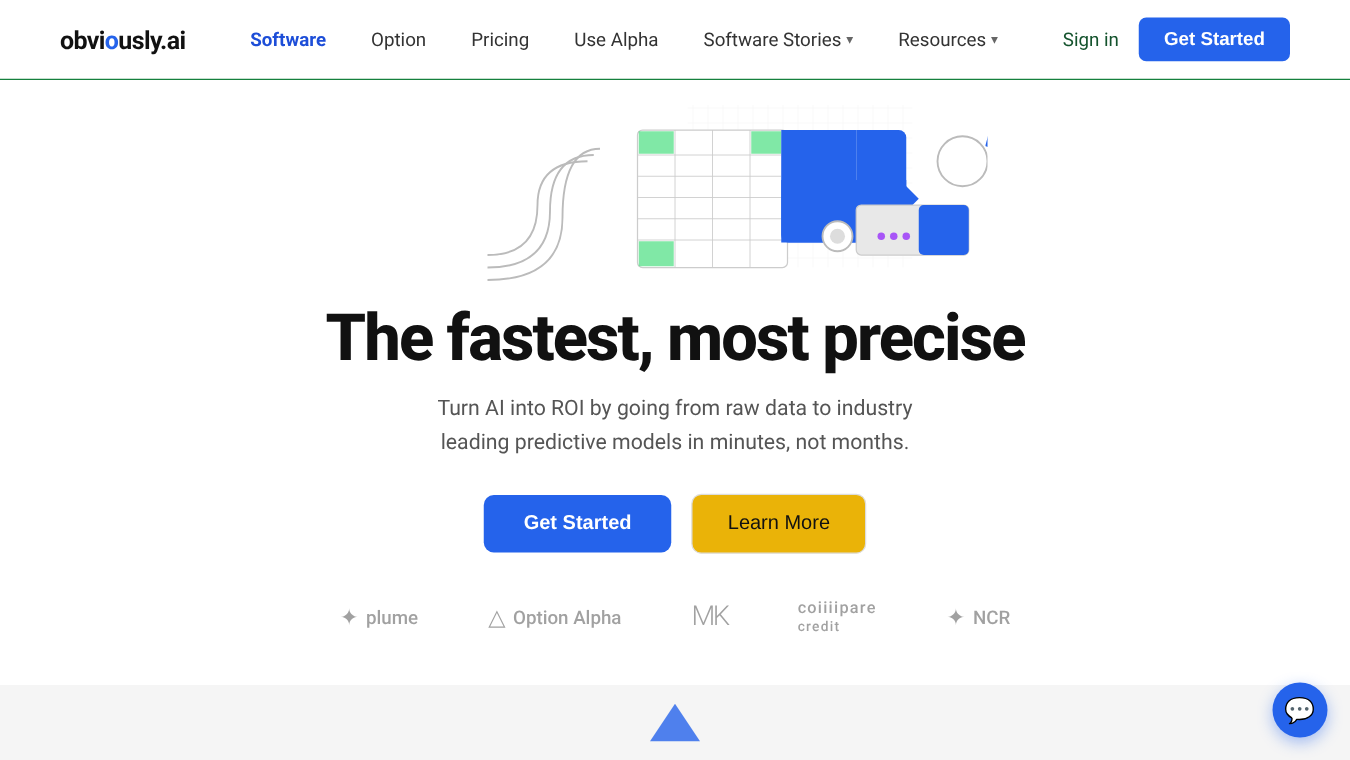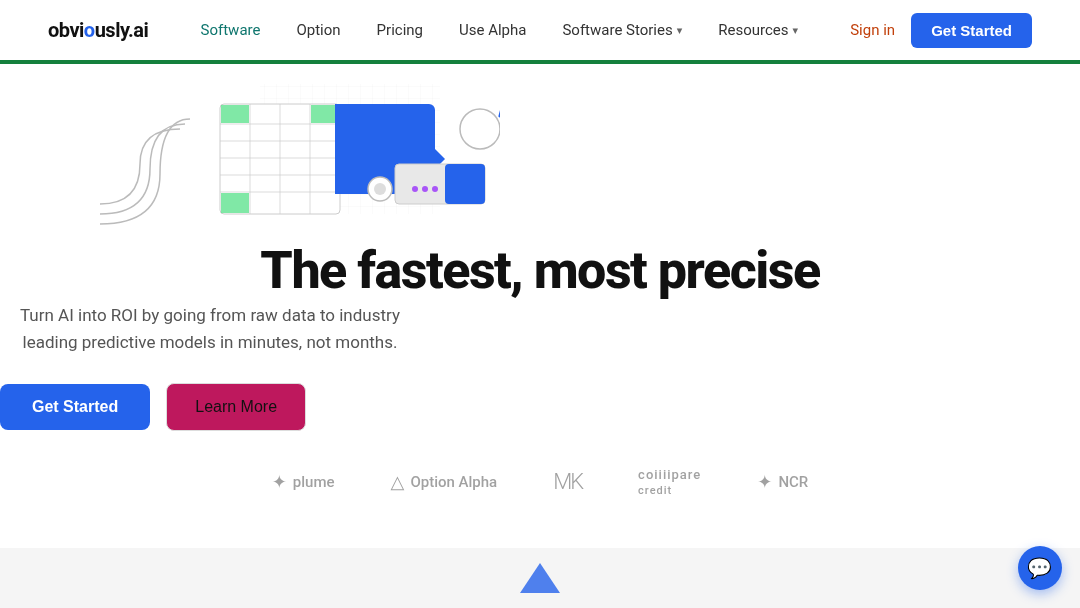--- a/index.html
+++ b/index.html
@@ -1,69 +1,69 @@
 <!DOCTYPE html>
 <html><head>
   <meta charset="utf-8">
   <style>
     * { margin: 0; padding: 0; box-sizing: border-box; }
     body { font-family: -apple-system, BlinkMacSystemFont, 'Segoe UI', Roboto, sans-serif; background: #fff; width: 1080px; height: 608px; overflow: hidden; position: relative; }
 
     
     nav {
       display: flex; justify-content: space-between;
-      padding: 0 48px; height: 64px; border-bottom: 4px solid #15803d;
+      padding: 0 48px; height: 64px; border-bottom: 1px solid #15803d;
       position: relative; z-index: 10; background: #fff;
     }
     .nav-logo { display: flex; align-items: center; }
     .nav-logo-text { font-size: 20px; font-weight: 700; color: #111; letter-spacing: -0.5px; }
     .nav-logo-text span { color: #2563eb; }
     .nav-links { display: flex; align-items: center; gap: 36px; }
     .nav-link { font-size: 15px; color: #333; text-decoration: none; cursor: pointer; display: flex; align-items: center; gap: 4px; }
-    .nav-link.active { color: #0f766e; font-weight: 400; }
+    .nav-link.active { color: #1d4ed8; font-weight: 700; }
     .nav-link .chevron { font-size: 11px; color: #666; }
     .nav-actions { display: flex; align-items: center; gap: 16px; }
-    .sign-in { font-size: 15px; color: #c2410c; cursor: pointer; }
+    .sign-in { font-size: 15px; color: #14532d; cursor: pointer; }
     .get-started-btn {
       background: #2563eb; color: #fff; border: none; border-radius: 6px;
       padding: 9px 20px; font-size: 15px; font-weight: 600; cursor: pointer;
     }
 
     
     .hero {
-      display: flex; flex-direction: column; 
+      display: flex; flex-direction: column; align-items: center;
       padding-top: 0; position: relative;
     }
 
     
     .illustration {
       width: 500px; height: 160px; position: relative; margin-top: 10px;
     }
 
     
     .illustration svg { width: 100%; height: 100%; }
 
     
     .hero-title {
       font-size: 52px; font-weight: 800; color: #111; text-align: center;
       line-height: 1.12; margin-top: 8px; letter-spacing: -1.5px;
     }
     .hero-subtitle {
-      font-size: 17px; color: #555; text-align: center; margin-top: 2px;
+      font-size: 17px; color: #555; text-align: center; margin-top: 14px;
       line-height: 1.55; max-width: 420px;
     }
 
     
     .cta-row { display: flex; align-items: center; gap: 16px; margin-top: 28px; }
     .cta-primary {
       background: #2563eb; color: #fff; border: none; border-radius: 8px;
       padding: 14px 32px; font-size: 16px; font-weight: 600; cursor: pointer;
     }
     .cta-secondary {
-      background: #be185d; color: #111; border: 1.5px solid #ddd; border-radius: 8px;
+      background: #eab308; color: #111; border: 1.5px solid #ddd; border-radius: 8px;
       padding: 14px 28px; font-size: 16px; font-weight: 500; cursor: pointer;
     }
 
     
     .logos-row {
       display: flex; align-items: center; justify-content: center;
       gap: 56px; margin-top: 36px; opacity: 0.55;
     }
     .logo-item { font-size: 15px; color: #555; font-weight: 500; display: flex; align-items: center; gap: 6px; }
     .logo-item .logo-icon { font-size: 18px; }

